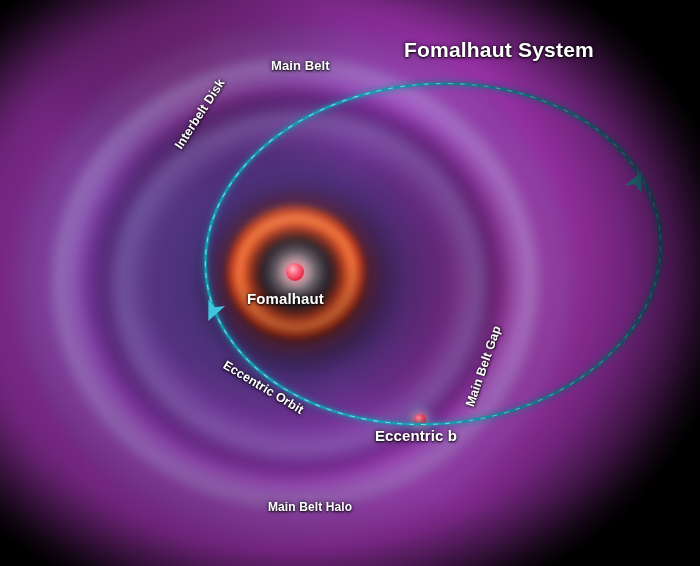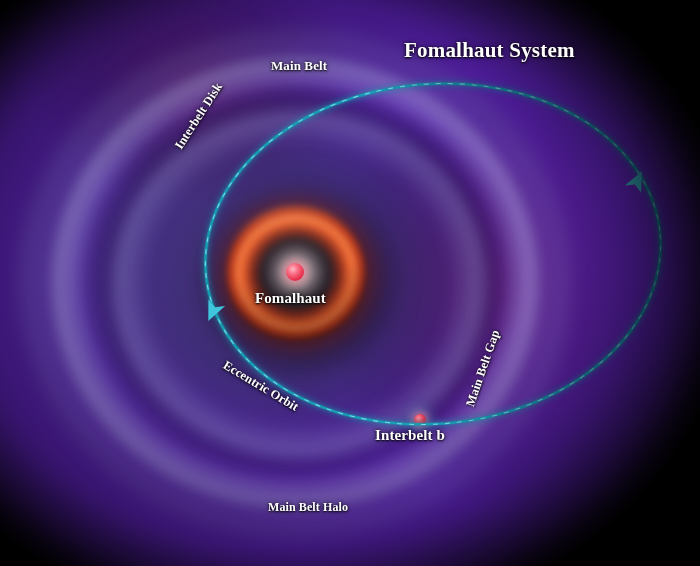--- a/index.html
+++ b/index.html
@@ -4,23 +4,23 @@
 <style>
   html, body {
     margin: 0;
     padding: 0;
     background: #000000;
   }
   #scene {
     position: relative;
     width: 700px;
     height: 566px;
-    background: #6d28d9;
+    background: #d946ef;
     overflow: hidden;
-    font-family: Liberation Serif, serif;
+    font-family: Liberation Sans, sans-serif;
     text-align: right;
   }
 
   
   .haze {
     position: absolute;
     pointer-events: none;
   }
   #haze-purple {
     left: -60px; top: -70px;
@@ -243,21 +243,21 @@
     text-shadow: 0 0 4px rgba(0,0,0,0.85), 0 1px 2px rgba(0,0,0,0.9);
     letter-spacing: 0.1px;
   }
   #title {
     left: 404px; top: 38px;
     font-size: 21px;
     letter-spacing: 0.2px;
   }
   #label-main-belt    { left: 271px; top: 58px;  font-size: 13px; }
   #label-main-belt-halo { left: 268px; top: 500px; font-size: 12px; }
-  #label-fomalhaut    { left: 255px; top: 290px; font-size: 15px; }
+  #label-fomalhaut    { left: 247px; top: 290px; font-size: 15px; }
   #label-fomalhaut-b  { left: 375px; top: 427px; font-size: 15px; }
   #label-interbelt-disk {
     left: 172px; top: 144px;
     font-size: 12.5px;
     transform: rotate(-57deg);
     transform-origin: left top;
   }
   #label-eccentric-orbit {
     left: 228px; top: 358px;
     font-size: 12.5px;
@@ -328,15 +328,15 @@
   <div class="label" id="label-interbelt-disk">Interbelt Disk</div>
 
   <div class="label" id="label-eccentric-orbit">Eccentric Orbit</div>
 
   <div class="label" id="label-main-belt-gap">Main Belt Gap</div>
 
   <div class="label" id="label-main-belt-halo">Main Belt Halo</div>
 
   <div class="label" id="label-fomalhaut">Fomalhaut</div>
 
-  <div class="label" id="label-fomalhaut-b">Interbelt b</div>
+  <div class="label" id="label-fomalhaut-b">Eccentric b</div>
 
 </div>
 
 </body></html>

